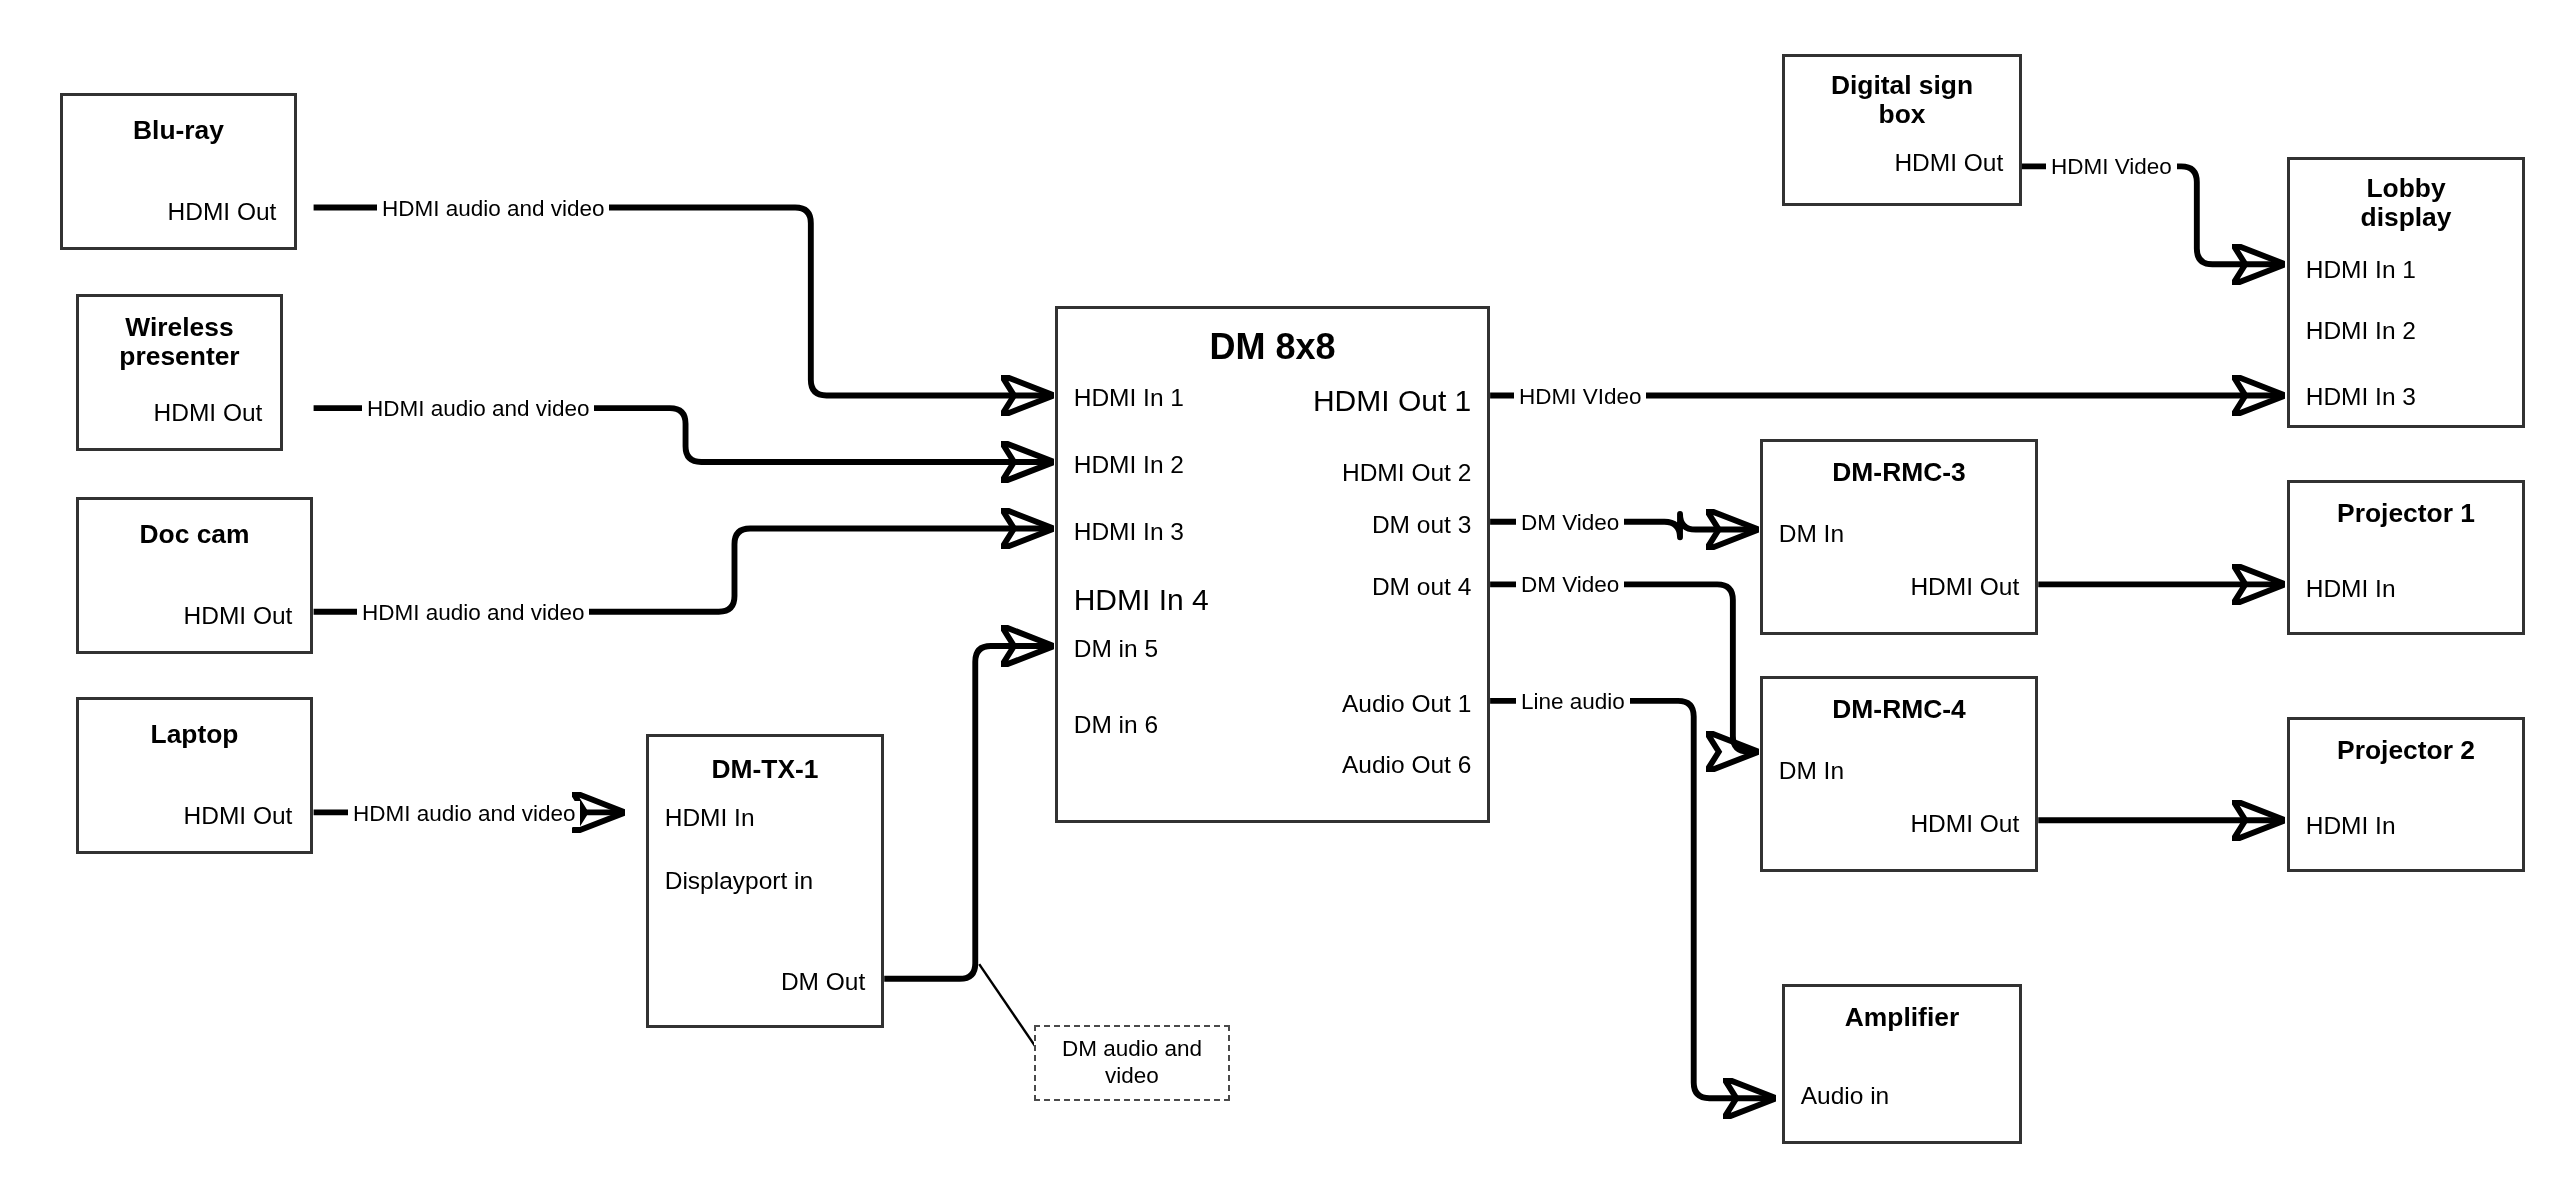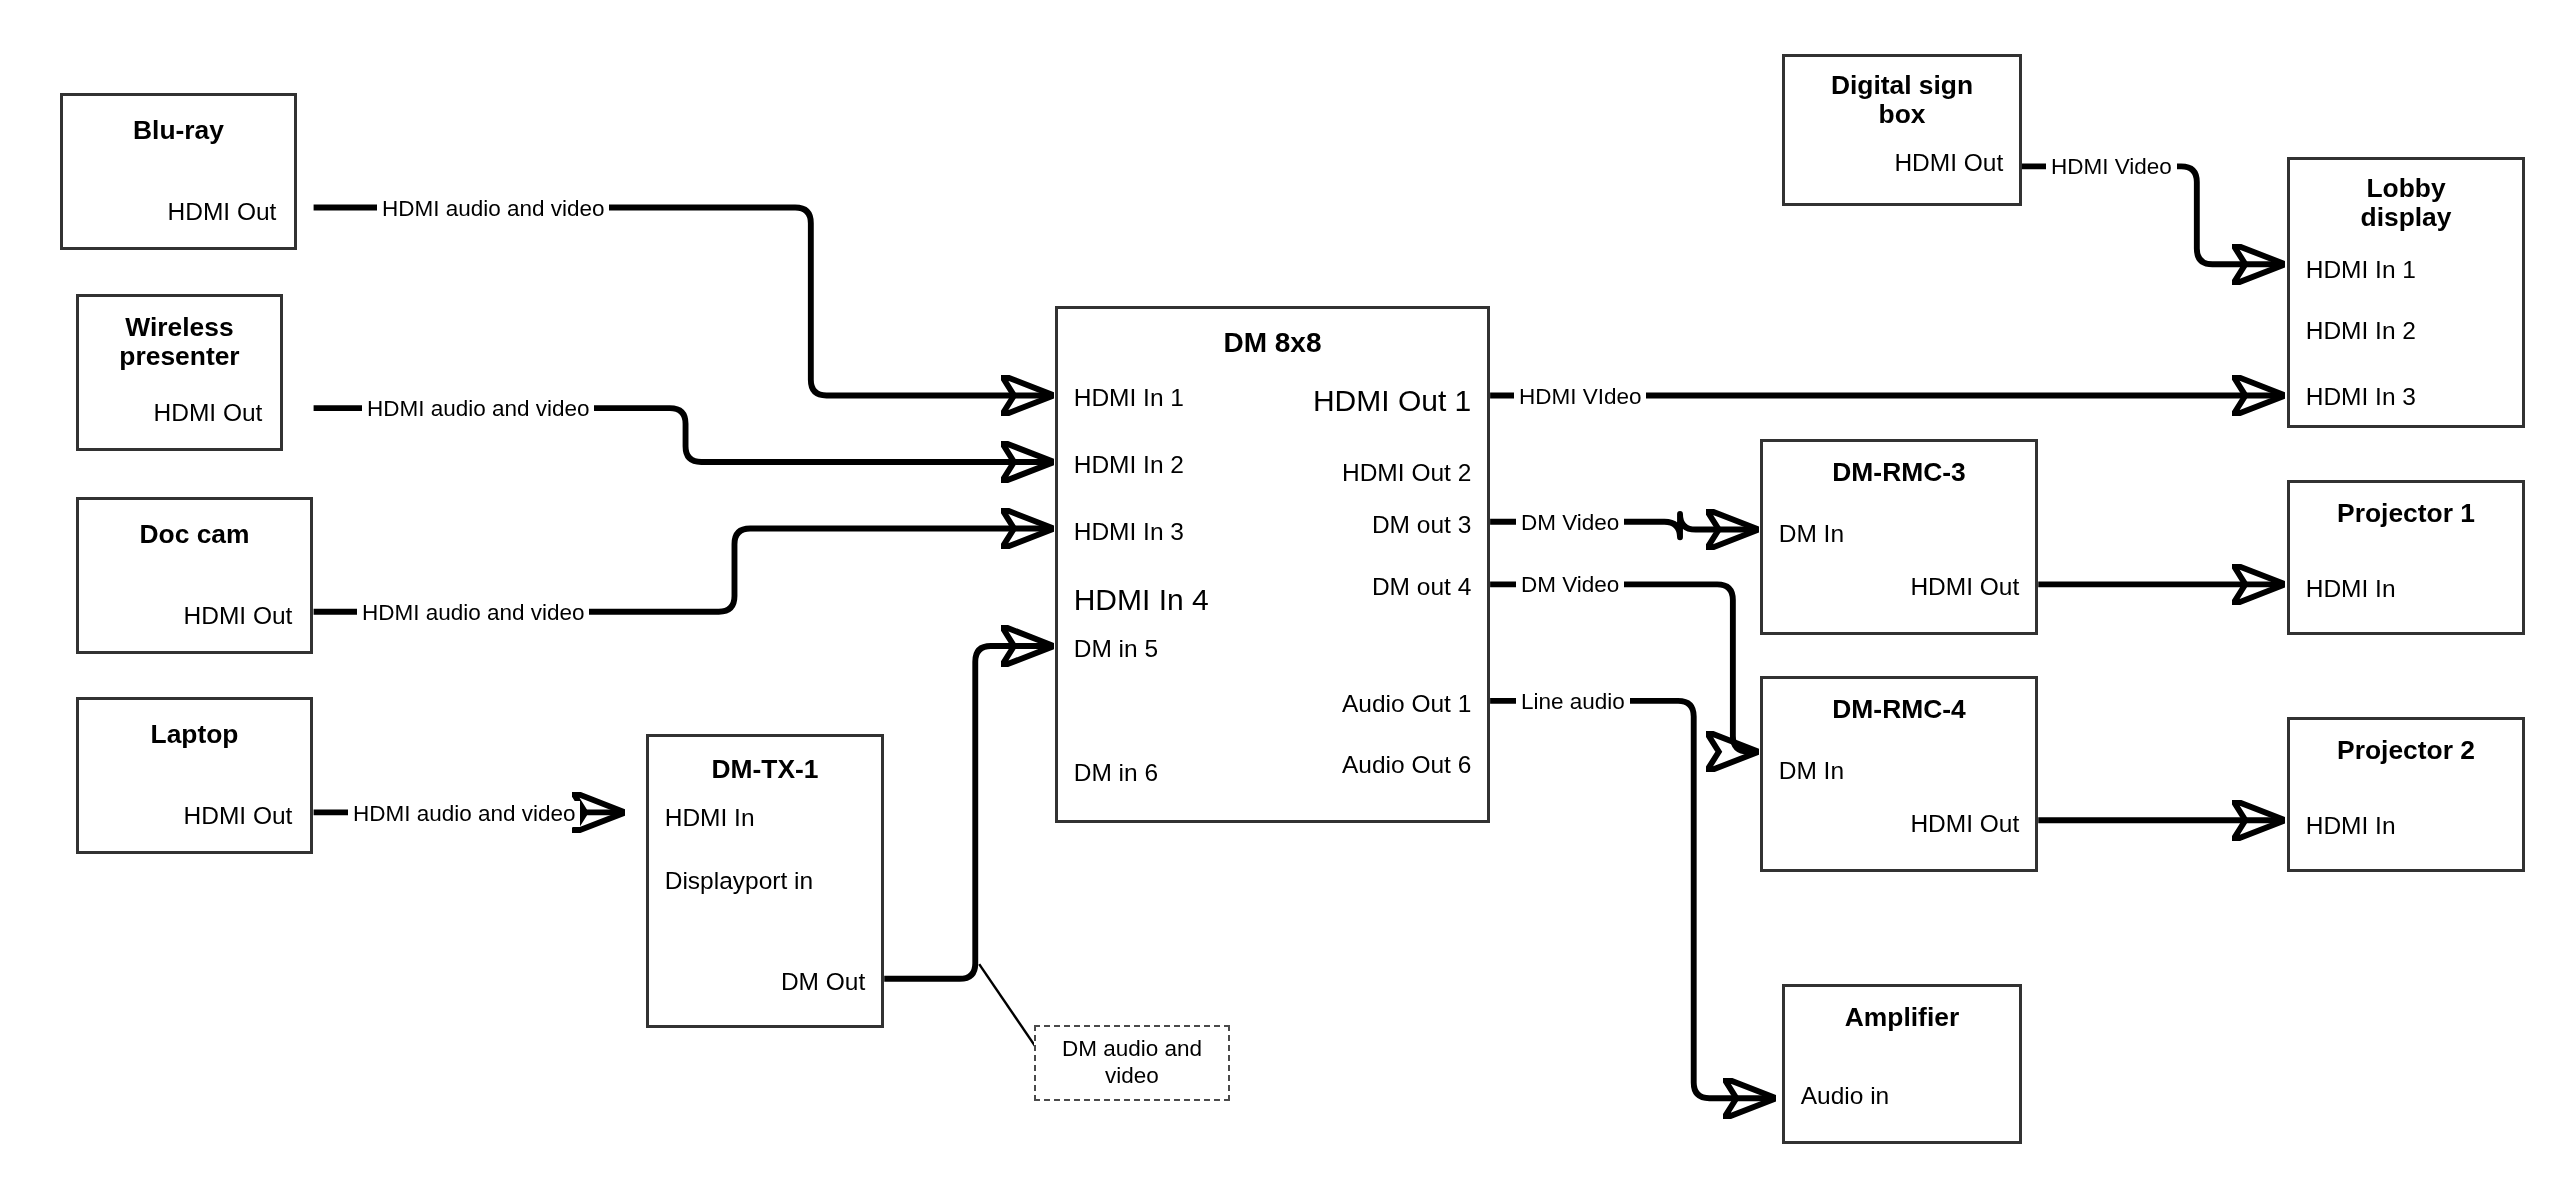--- a/index.html
+++ b/index.html
@@ -82,27 +82,27 @@
   </div>
 
   <div class="node" style="left:646px;top:734px;width:238px;height:294px;">
     <div class="title" style="top:17.6px;font-size:26.4px;">DM-TX-1</div>
     <div class="port left" style="left:15.7px;top:67px;font-size:24.5px;">HDMI In</div>
     <div class="port left" style="left:15.7px;top:130px;font-size:24.5px;">Displayport in</div>
     <div class="port right" style="right:15.7px;top:231px;font-size:24.5px;">DM Out</div>
   </div>
 
   <div class="node" style="left:1055px;top:306px;width:435px;height:517px;">
-    <div class="title" style="top:17.6px;font-size:28px;">DM 8x8</div>
+    <div class="title" style="top:17.6px;font-size:36px;">DM 8x8</div>
     <div class="port left" style="left:15.7px;top:75px;font-size:24.5px;">HDMI In 1</div>
     <div class="port left" style="left:15.7px;top:142px;font-size:24.5px;">HDMI In 2</div>
     <div class="port left" style="left:15.7px;top:209px;font-size:24.5px;">HDMI In 3</div>
     <div class="port left" style="left:15.7px;top:274px;font-size:30px;">HDMI In 4</div>
     <div class="port left" style="left:15.7px;top:326px;font-size:24.5px;">DM in 5</div>
-    <div class="port left" style="left:15.7px;top:402px;font-size:24.5px;margin-top:48px;">DM in 6</div>
+    <div class="port left" style="left:15.7px;top:402px;font-size:24.5px;">DM in 6</div>
     <div class="port right" style="right:15.7px;top:75px;font-size:30px;">HDMI Out 1</div>
     <div class="port right" style="right:15.7px;top:142px;font-size:24.5px;margin-top:8px;">HDMI Out 2</div>
     <div class="port right" style="right:15.7px;top:202px;font-size:24.5px;">DM out 3</div>
     <div class="port right" style="right:15.7px;top:264px;font-size:24.5px;">DM out 4</div>
     <div class="port right" style="right:15.7px;top:381px;font-size:24.5px;">Audio Out 1</div>
     <div class="port right" style="right:15.7px;top:442px;font-size:24.5px;">Audio Out 6</div>
   </div>
 
   <div class="node" style="left:1782px;top:54px;width:240px;height:152px;">
     <div class="title" style="top:13.7px;font-size:26.4px;padding:0 25.5px;">Digital sign box</div>

